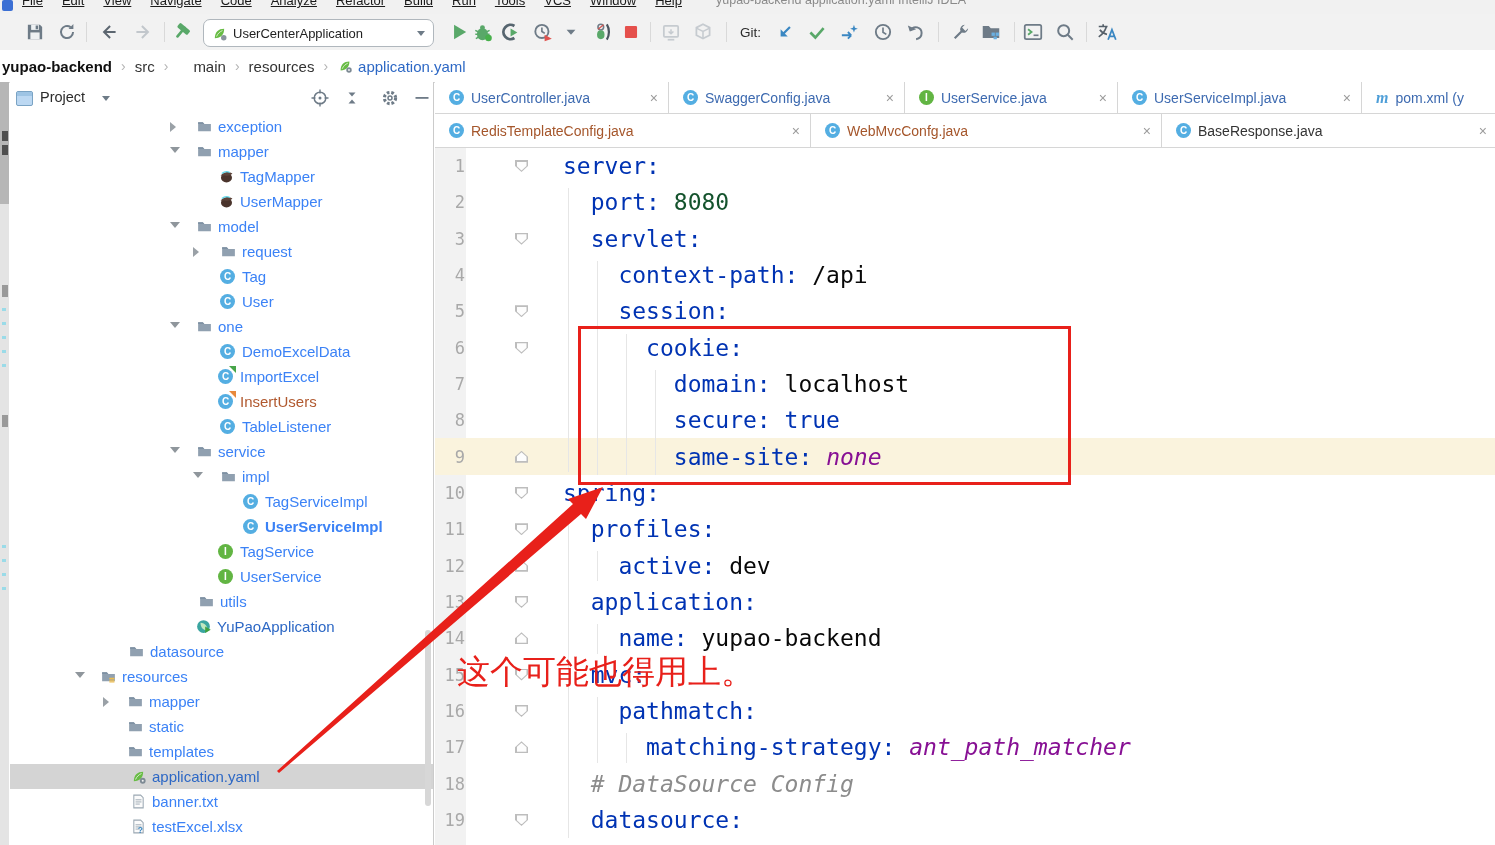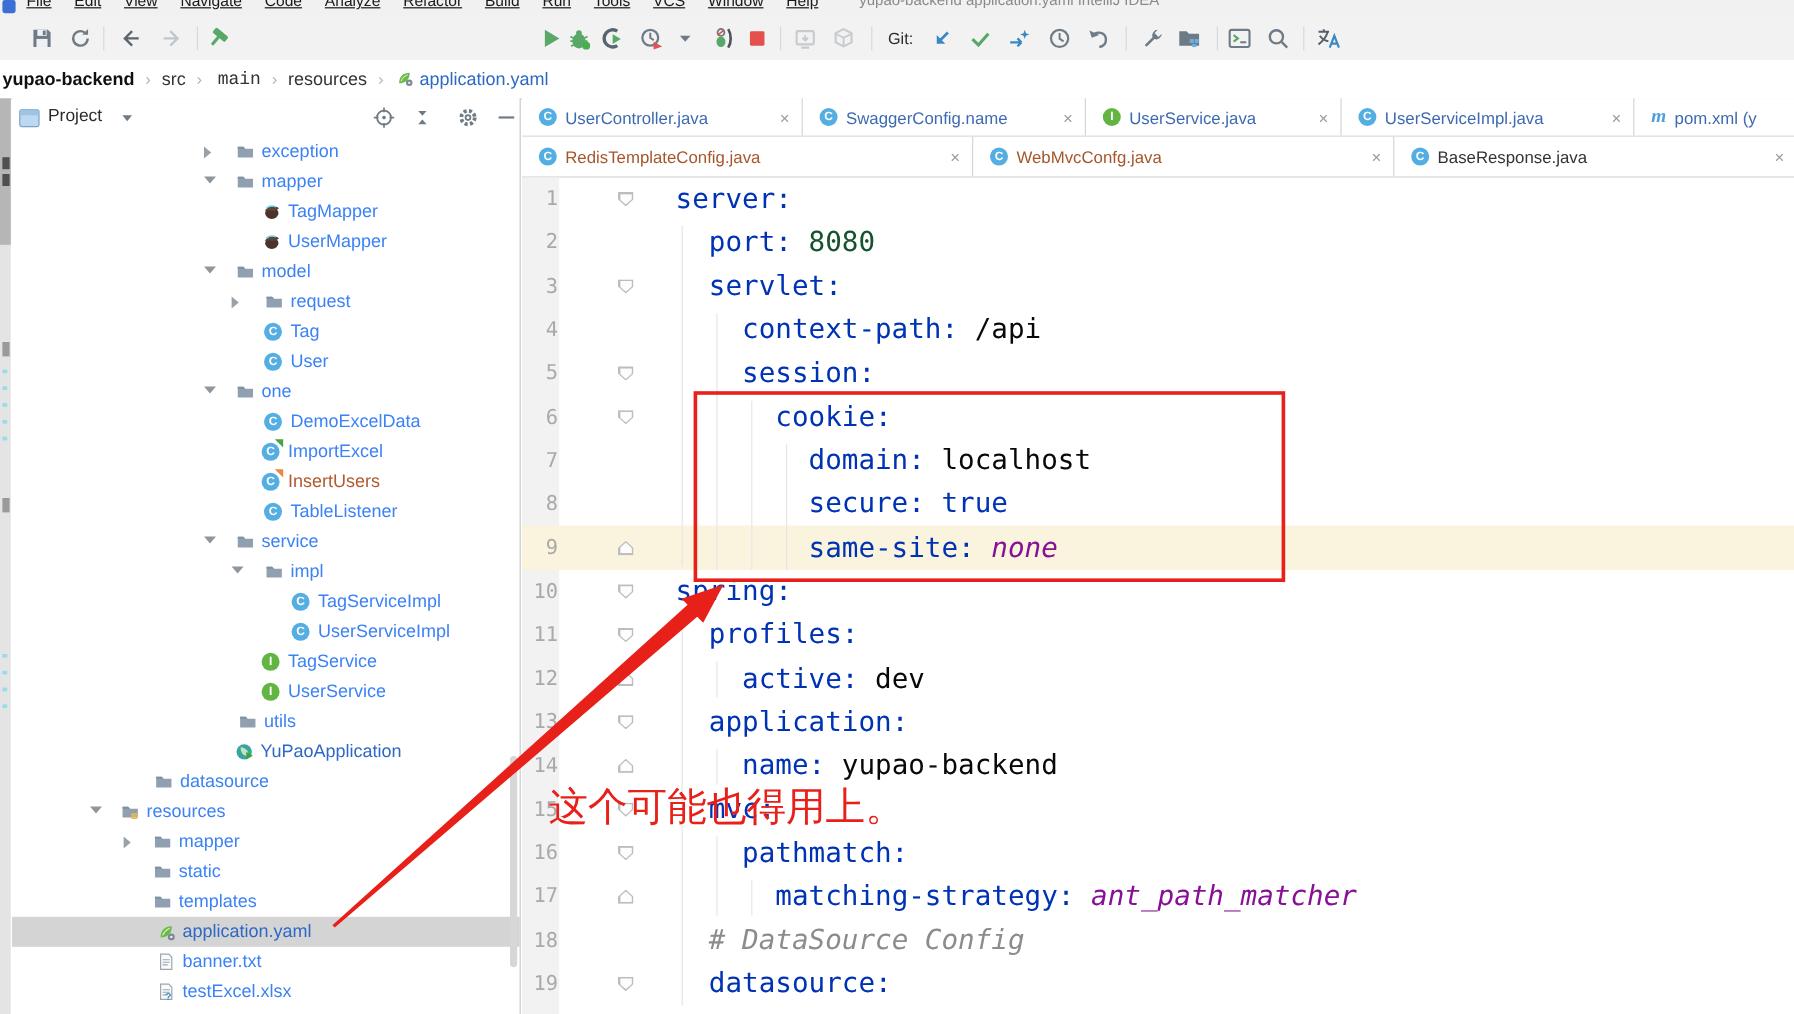--- a/index.html
+++ b/index.html
@@ -113,20 +113,29 @@
         <span>Run</span>
         <span>Tools</span>
         <span>VCS</span>
         <span>Window</span>
         <span>Help</span>
       </div>
     <span class="win-title">yupao-backend   application.yaml   IntelliJ IDEA</span>
   </div>
 
   <div class="abs toolbar" id="toolbar">
+    <div class="combo">
+      <svg viewBox="0 0 20 20">
+          <path d="M4.5 15.5C4.5 8.5 8.5 4.5 15.5 4.5c0 7-4 11-11 11z" fill="#68bc45"></path>
+          <path d="M6.5 13.5C8 10 10.5 7.8 13.5 6.5" stroke="#ddf0d2" stroke-width="1.1" fill="none"></path>
+          <circle cx="15" cy="15" r="3.2" fill="#8a959e"></circle>
+        </svg>
+      <span class="lbl">UserCenterApplication</span>
+      <span class="car"></span>
+    </div>
     <span class="gitlab">Git:</span>
   <span class="tbi" style="left: 24px;"><svg viewBox="0 0 20 20">
           <path d="M3.5 3.5h11l2 2v11h-13z" fill="#6e7b87"></path>
           <rect x="6.5" y="3.5" width="7" height="4.6" fill="#eef1f3"></rect>
           <rect x="10.6" y="4.1" width="2.2" height="3.4" fill="#6e7b87"></rect>
           <rect x="5.8" y="10.4" width="8.4" height="6.1" fill="#eef1f3"></rect>
         </svg></span>
       <span class="tbi" style="left: 56px;"><svg viewBox="0 0 20 20">
           <path d="M15.5 10a5.5 5.5 0 1 1-2.2-4.4" fill="none" stroke="#6e7b87" stroke-width="1.8"></path>
           <path d="M15.8 2.8v4.4h-4.4z" fill="#6e7b87"></path>
@@ -230,21 +239,21 @@
           <path d="M2.5 5h8M6.5 3v2M3.5 8c1.8 2.5 4 3.8 6.5 4.2M9.5 5c-1 3.5-3.5 7-7 9.5" fill="none" stroke="#55606a" stroke-width="1.5"></path>
           <path d="M11 17l3.5-9 3.5 9M12.3 14h4.4" fill="none" stroke="#3a87c2" stroke-width="1.6"></path>
         </svg></span>
     </div>
 
   <div class="abs crumbbar" id="crumbbar">
       <span class="seg root" style="margin-left: 2px;">yupao-backend</span>
       <span class="chev">›</span>
       <span class="seg" style="margin-left: 0px;">src</span>
       <span class="chev">›</span>
-      <span class="seg" style="margin-left: 4px; font-family: Liberation Mono, monospace;">main</span>
+      <span class="seg" style="margin-left: 16px;">main</span>
       <span class="chev">›</span>
       <span class="seg" style="margin-left: 0px;">resources</span>
       <span class="chev">›</span>
       <span><svg viewBox="0 0 20 20">
           <path d="M4.5 15.5C4.5 8.5 8.5 4.5 15.5 4.5c0 7-4 11-11 11z" fill="#68bc45"></path>
           <path d="M6.5 13.5C8 10 10.5 7.8 13.5 6.5" stroke="#ddf0d2" stroke-width="1.1" fill="none"></path>
           <circle cx="15" cy="15" r="3.4" fill="#7d8a94"></circle>
           <circle cx="15" cy="15" r="1.2" fill="#f2f2f2"></circle>
         </svg></span>
       <span class="file">application.yaml</span>
@@ -385,21 +394,21 @@
               <path d="M2.5 5h5.5l1.8 2H2.5z" fill="#7e91a3"></path>
             </svg></span>
           <span class="tlabel " style="left: 232px;">impl</span>
         </div>
         <div class="treerow" style="top: 407px;">
           <span class="cir cb" style="left: 233px;">C</span>
           <span class="tlabel " style="left: 255px;">TagServiceImpl</span>
         </div>
         <div class="treerow" style="top: 432px;">
           <span class="cir cb" style="left: 233px;">C</span>
-          <span class="tlabel " style="left: 255px;">UserServiceImpl</span>
+          <span class="tlabel " style="left: 255px; font-weight: bold;">UserServiceImpl</span>
         </div>
         <div class="treerow" style="top: 457px;">
           <span class="cir cg" style="left: 208px;">I</span>
           <span class="tlabel " style="left: 230px;">TagService</span>
         </div>
         <div class="treerow" style="top: 482px;">
           <span class="cir cg" style="left: 208px;">I</span>
           <span class="tlabel " style="left: 230px;">UserService</span>
         </div>
         <div class="treerow" style="top: 507px;">
@@ -486,21 +495,21 @@
 
   <div class="abs earea">
     <div class="tabrow r1" id="tabrow1">
         <div class="tab" style="width: 233px; flex: 0 0 233px;">
           <span class="cir cb">C</span>
           <span class="tname blue">UserController.java</span>
           <span class="x">×</span>
         </div>
         <div class="tab" style="width: 235px; flex: 0 0 235px;">
           <span class="cir cb">C</span>
-          <span class="tname blue">SwaggerConfig.name</span>
+          <span class="tname blue">SwaggerConfig.java</span>
           <span class="x">×</span>
         </div>
         <div class="tab" style="width: 212px; flex: 0 0 212px;">
           <span class="cir cg">I</span>
           <span class="tname blue">UserService.java</span>
           <span class="x">×</span>
         </div>
         <div class="tab" style="width: 243px; flex: 0 0 243px;">
           <span class="cir cb">C</span>
           <span class="tname blue">UserServiceImpl.java</span>

